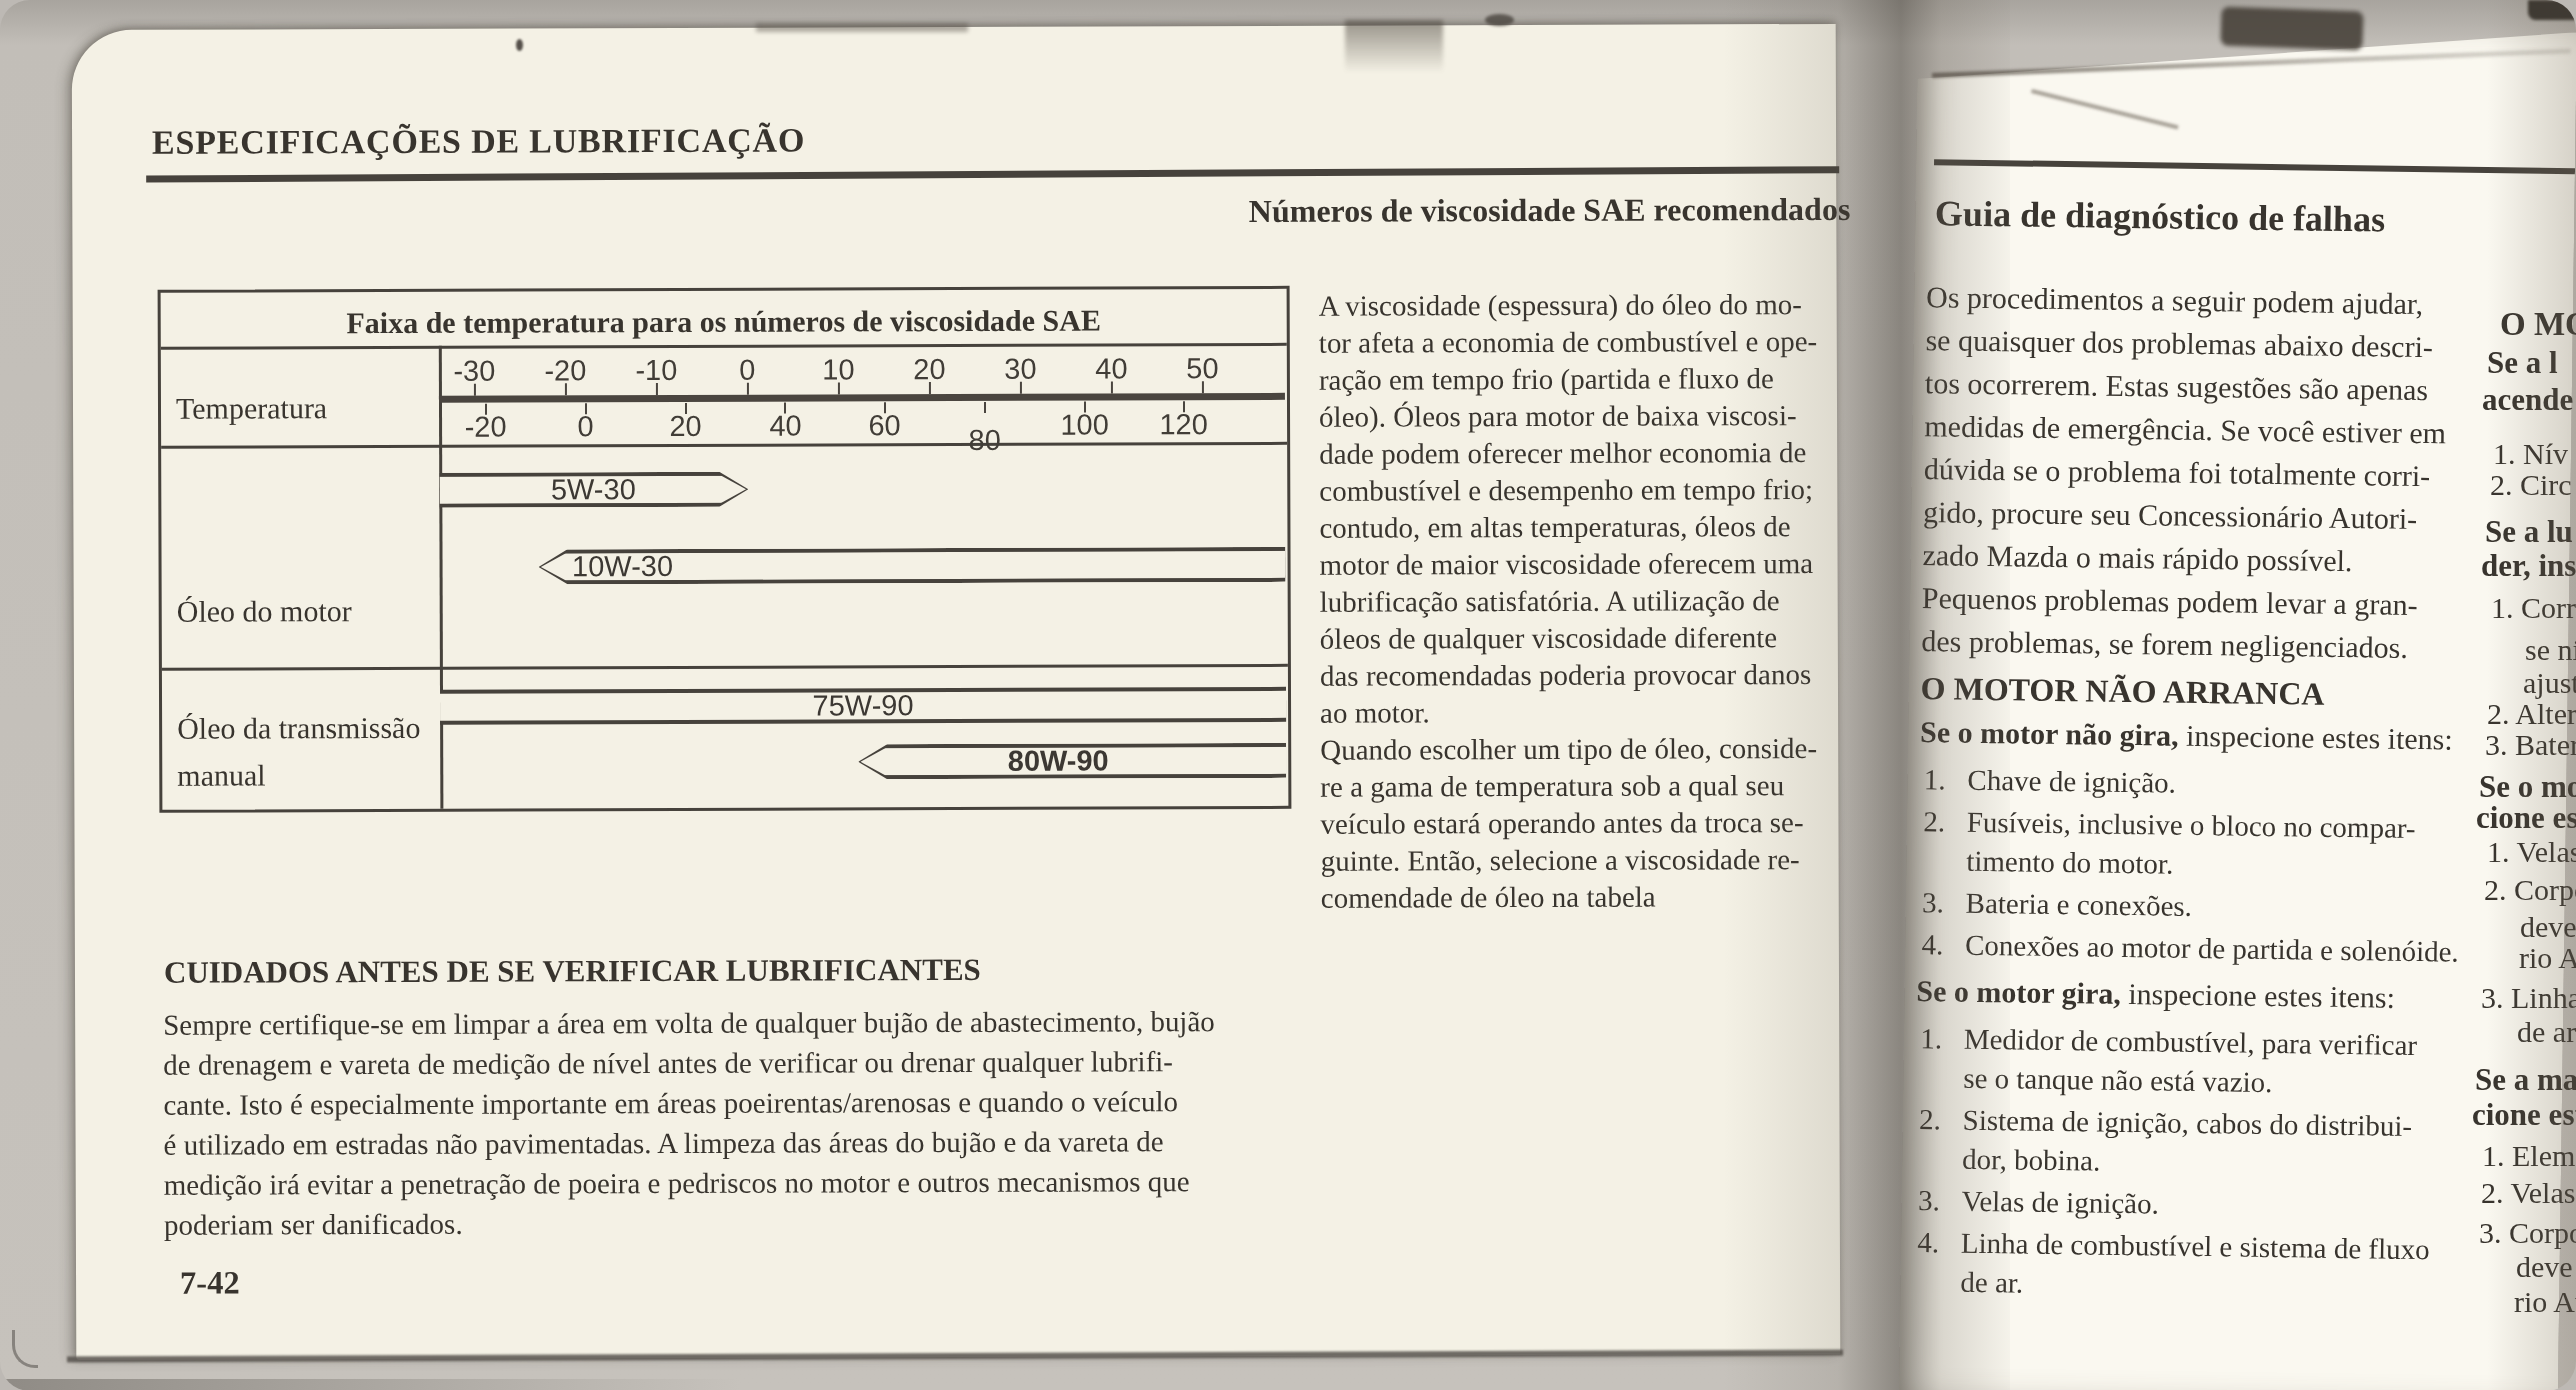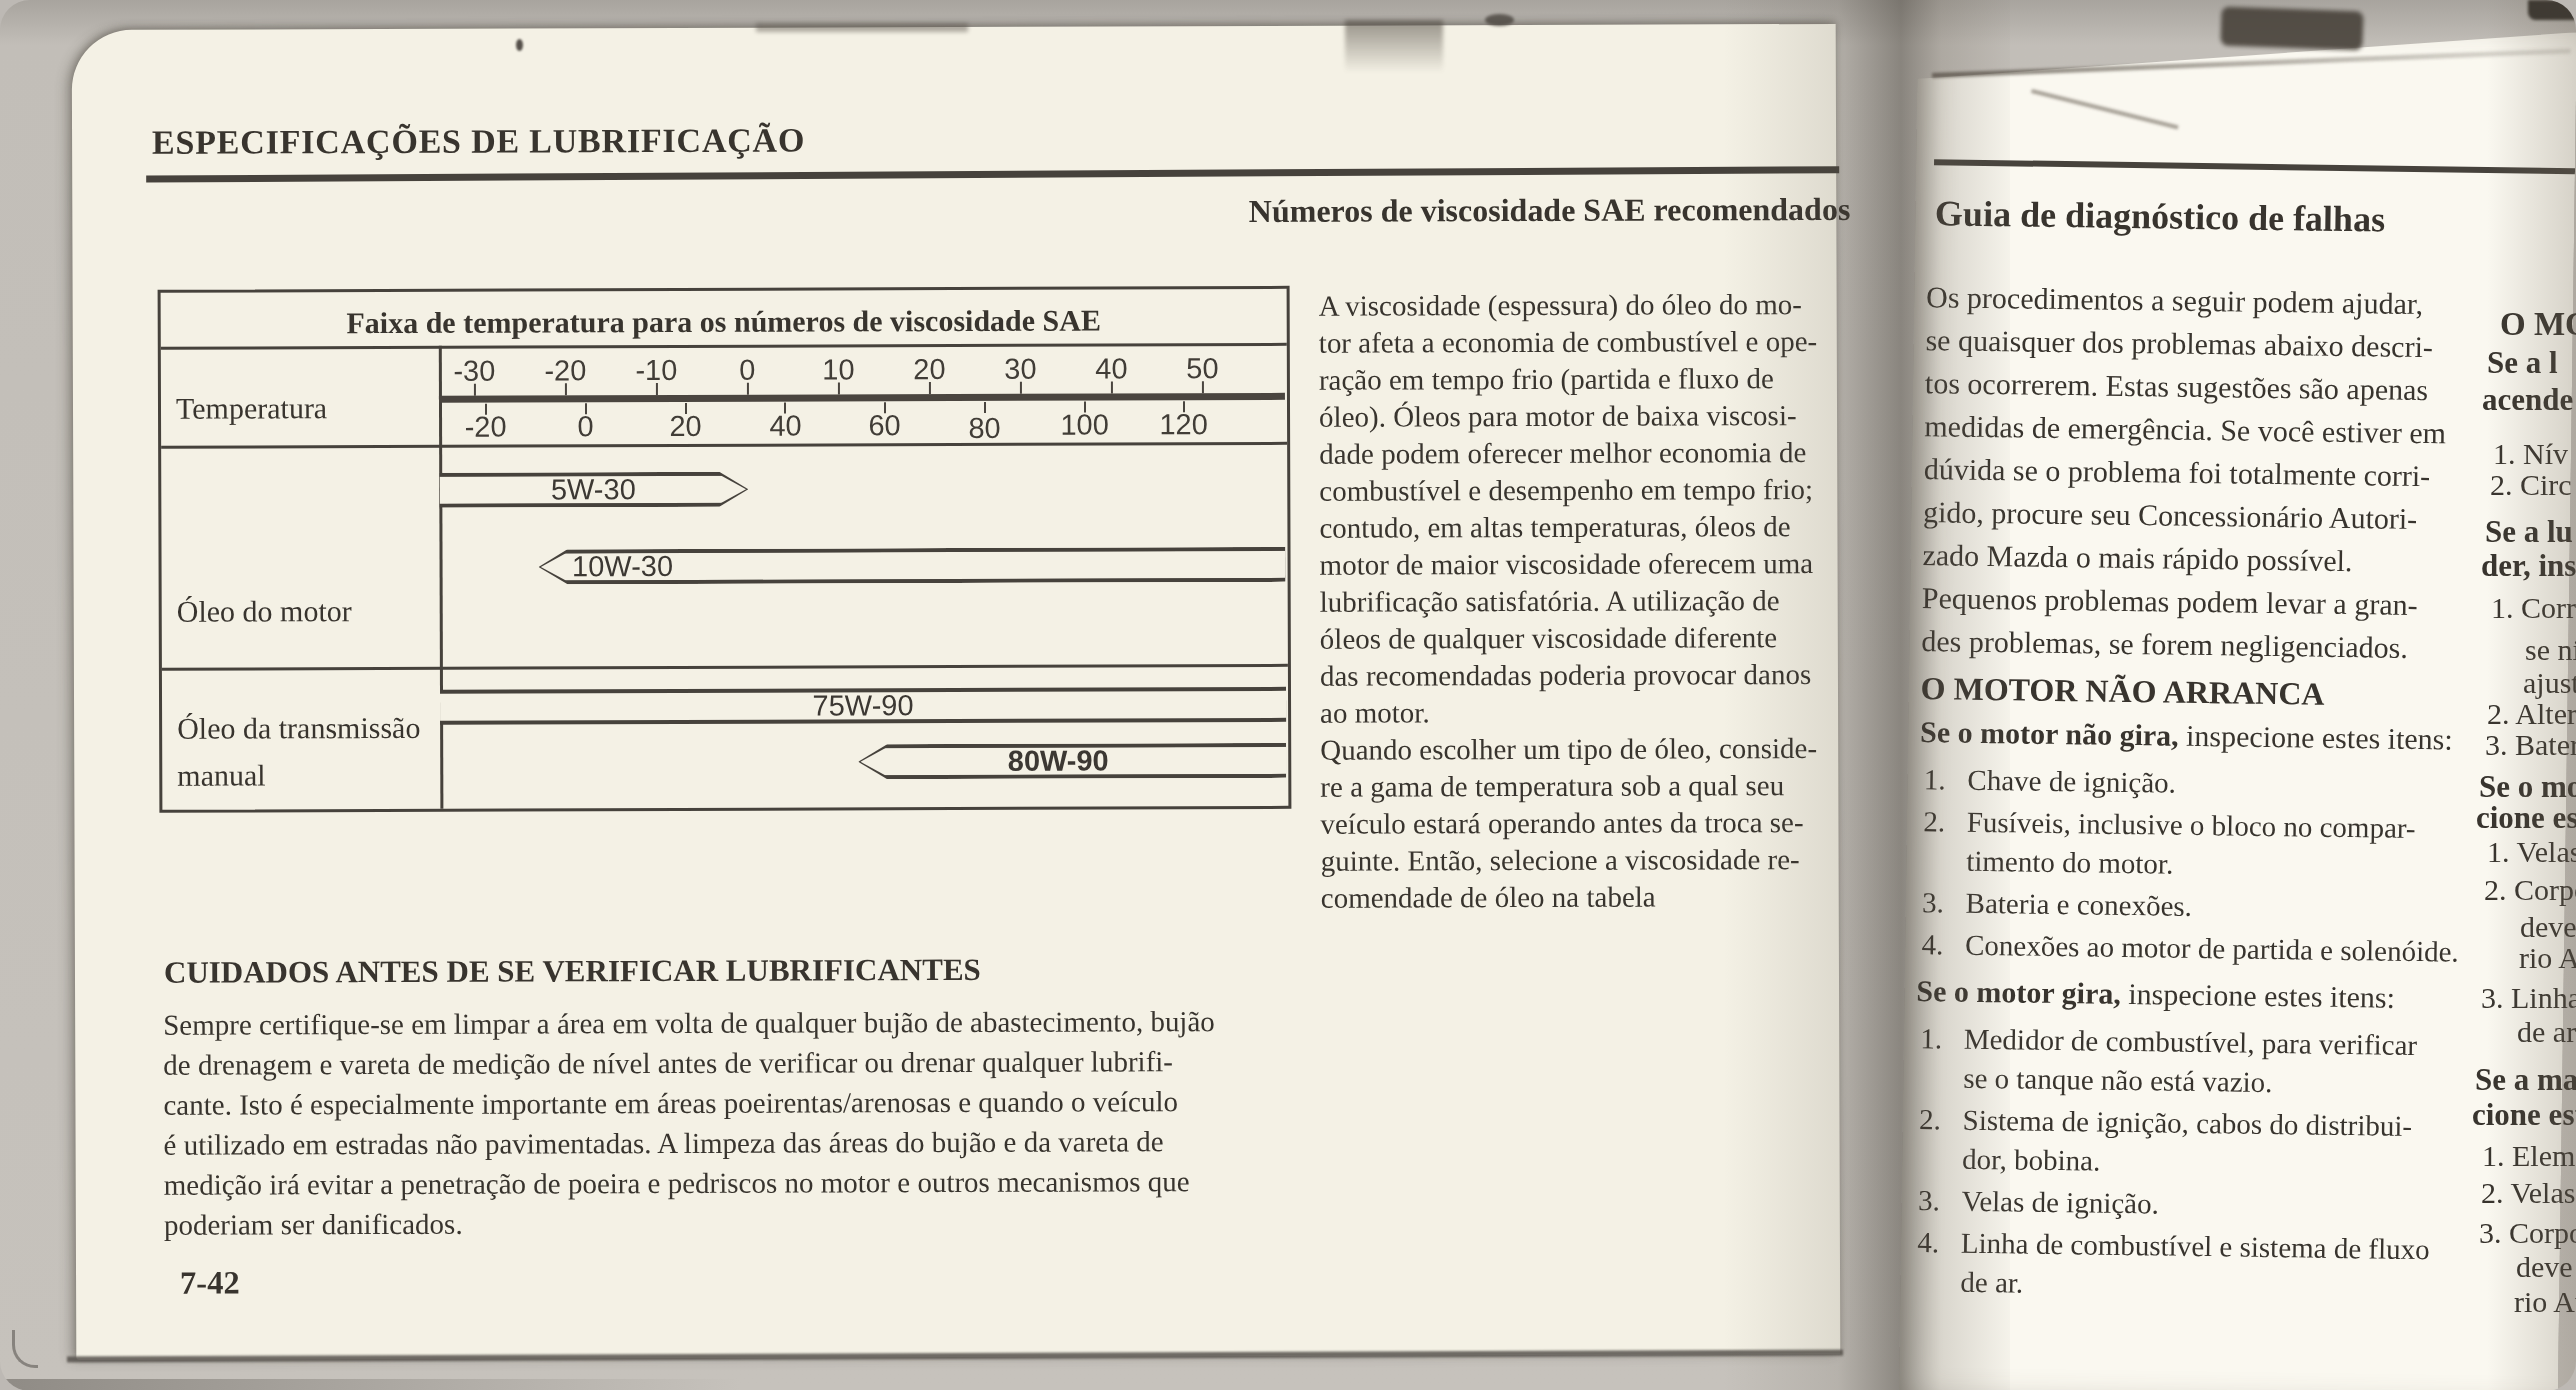--- a/index.html
+++ b/index.html
@@ -113,21 +113,21 @@
           <div class="tick-lab" style="left: 283px; top: 119px;">-20</div>
           <div class="tick" style="left: 424px; top: 112px; height: 10.6px;"></div>
           <div class="tick-lab" style="left: 383px; top: 119px;">0</div>
           <div class="tick" style="left: 524px; top: 112px; height: 10.6px;"></div>
           <div class="tick-lab" style="left: 483px; top: 119px;">20</div>
           <div class="tick" style="left: 623px; top: 112px; height: 10.6px;"></div>
           <div class="tick-lab" style="left: 583px; top: 119px;">40</div>
           <div class="tick" style="left: 723px; top: 112px; height: 10.6px;"></div>
           <div class="tick-lab" style="left: 682px; top: 119px;">60</div>
           <div class="tick" style="left: 823px; top: 112px; height: 10.6px;"></div>
-          <div class="tick-lab" style="left: 782px; top: 122px;">80</div>
+          <div class="tick-lab" style="left: 782px; top: 134px;">80</div>
           <div class="tick" style="left: 923px; top: 112px; height: 10.6px;"></div>
           <div class="tick-lab" style="left: 882px; top: 119px;">100</div>
           <div class="tick" style="left: 1022px; top: 112px; height: 10.6px;"></div>
           <div class="tick-lab" style="left: 981px; top: 119px;">120</div>
         </div>
       <div id="bars">
           <div class="bar a-right" style="left: 278px; top: 181px; width: 309px;">
             <div class="bar-in"></div>
             <div class="lbl" style="left: 154px;">5W-30</div>
           </div>

